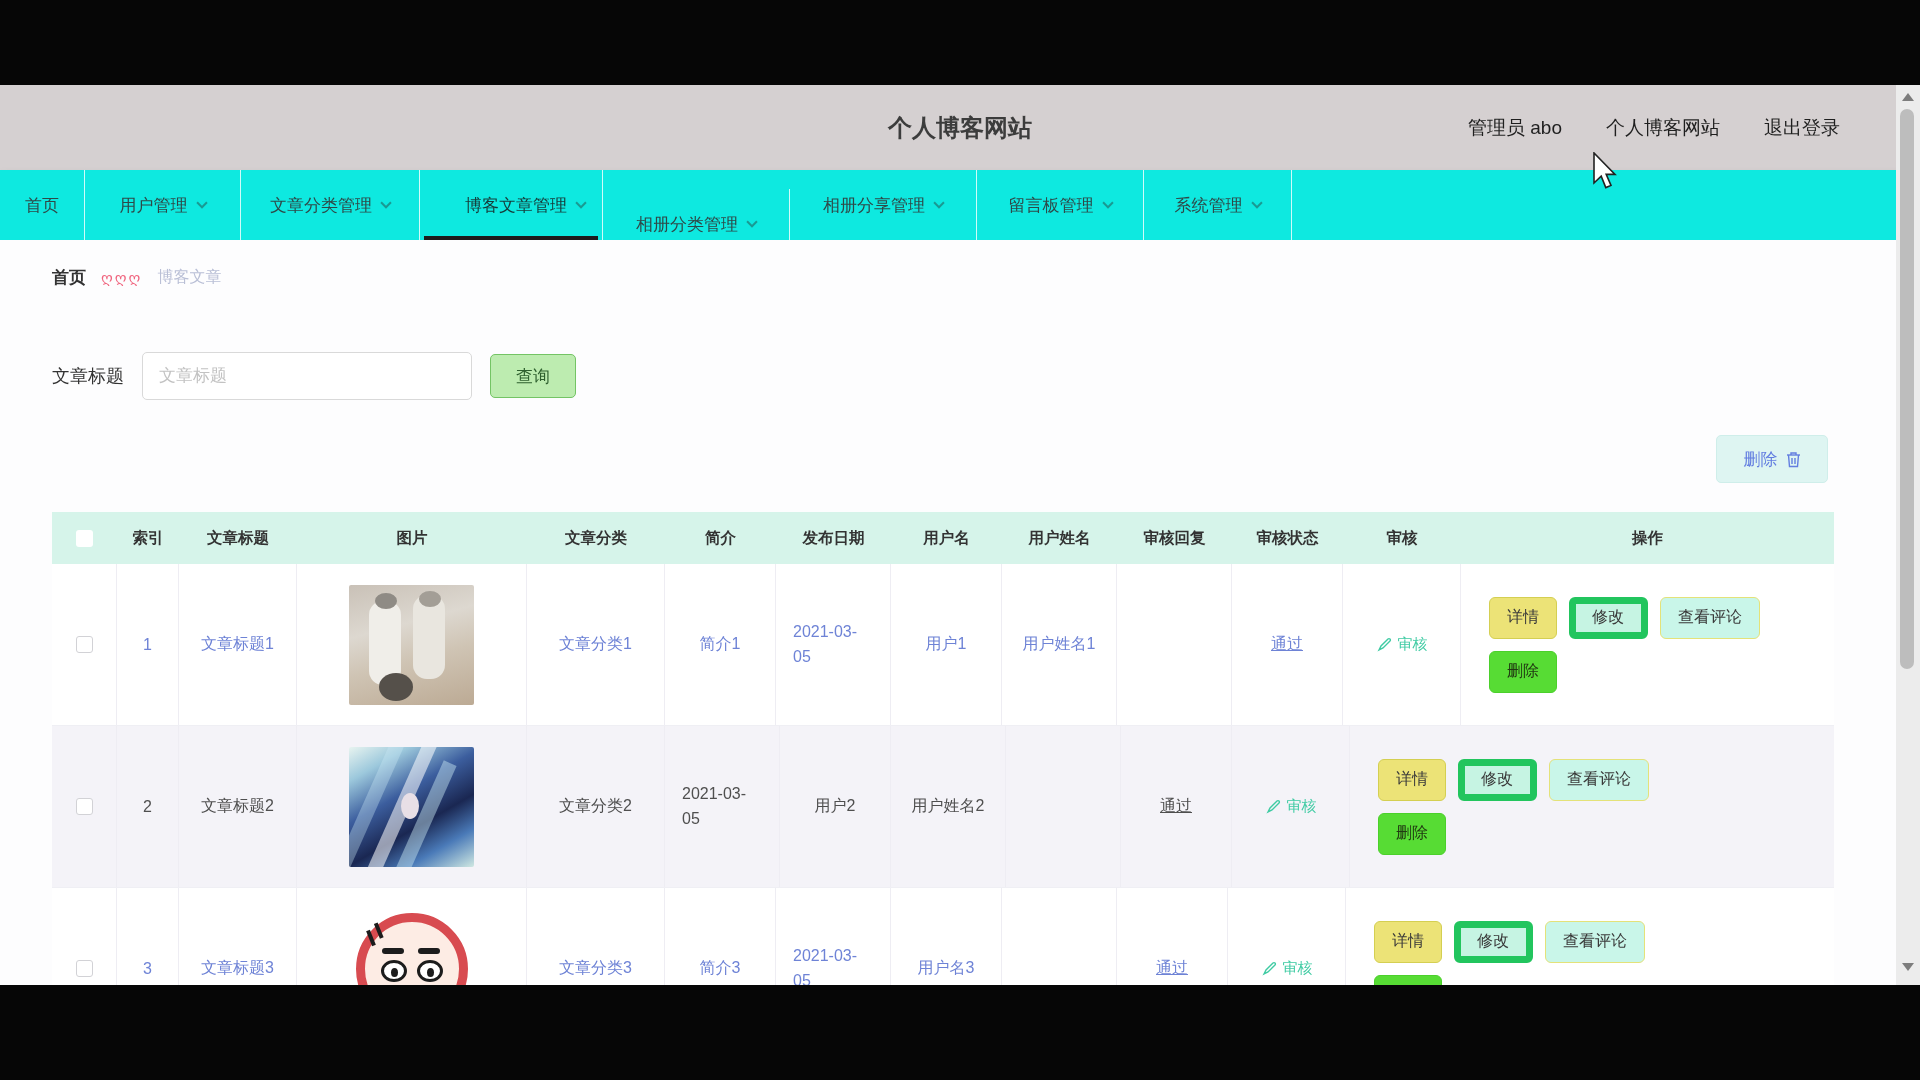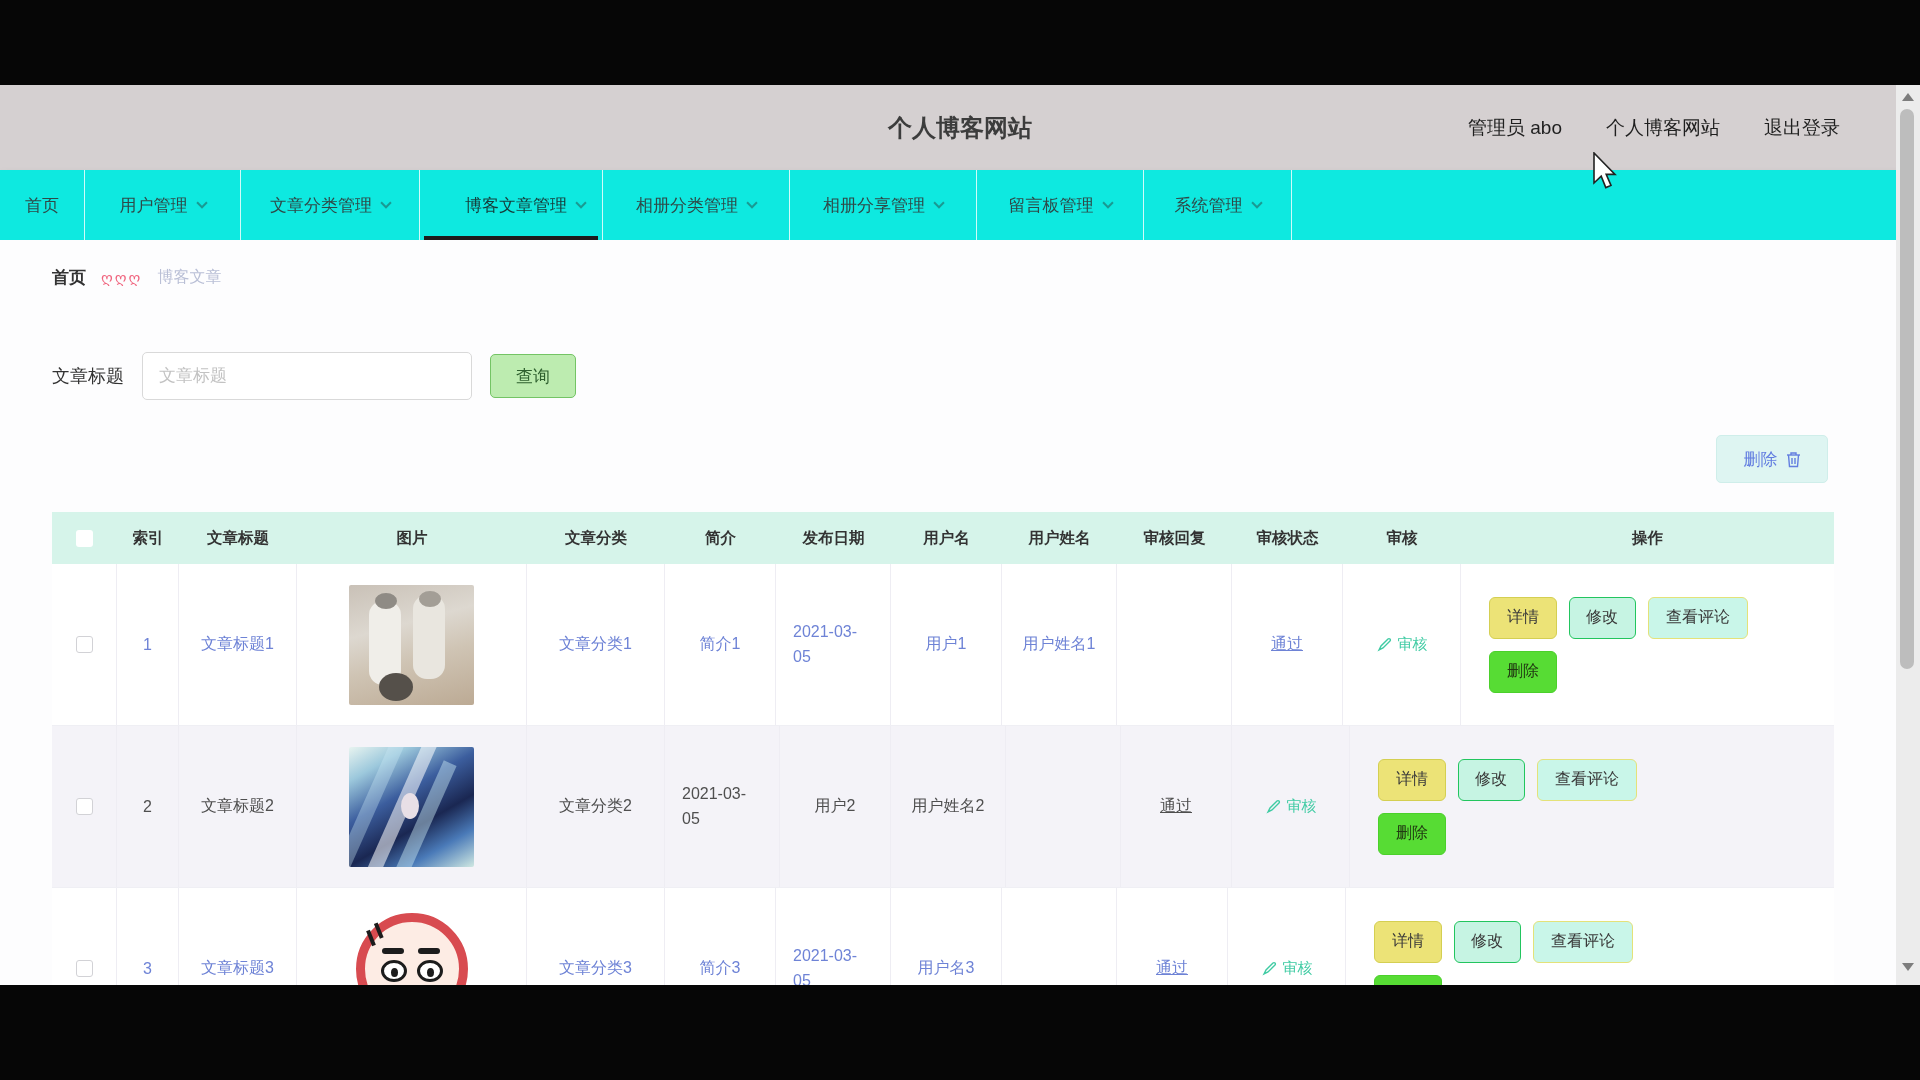--- a/index.html
+++ b/index.html
@@ -86,21 +86,21 @@
   .art3 .eye.l { left:16px; } .art3 .eye.r { left:52px; }
   .art3 .brow { position:absolute; top:26px; width:22px; height:6px; background:#1c1c1c; border-radius:3px; }
   .art3 .brow.l { left:17px; } .art3 .brow.r { left:53px; }
   .art3 .mark { position:absolute; left:4px; top:8px; width:4px; height:16px; background:#1c1c1c; transform:rotate(-22deg);
                 box-shadow:10px -4px 0 #1c1c1c; }
 
   
   .actions { display:flex; flex-wrap:wrap; gap:12px; width:345px; padding-left:14px; align-content:center; }
   .abtn { height:42px; border-radius:6px; font-size:16px; color:#3a3a3a; cursor:pointer; padding:0 17px; font-family:inherit; }
   .abtn.b0 { background:#ece377; border:1px solid #d4cf52; }
-  .abtn.b1 { background:#c6f4e3; border:1px solid #22c55e;padding-left:16px; }
+  .abtn.b1 { background:#c6f4e3; border:7px solid #22c55e;padding-left:16px; }
   .abtn.b2 { background:#c9f6e9; border:1px solid #e4e279; }
   .abtn.b3 { background:#57dc34; border:1px solid #4bd02b; color:#213a12; }
 
   
   .scrollbar { position:absolute; right:0; top:85px; width:24px; height:900px; background:#ececec; }
   .sb-thumb { position:absolute; left:4px; top:24px; width:14px; height:560px; background:#bdbdbd; border-radius:7px; cursor:pointer; }
   .sb-arrow { position:absolute; left:6px; width:0; height:0; border-left:6px solid transparent; border-right:6px solid transparent; cursor:pointer; }
   .sb-up   { top:8px;  border-bottom:8px solid #7d7d7d; }
   .sb-down { top:878px; border-top:8px solid #7d7d7d; }
 
@@ -132,21 +132,21 @@
       </div>
       <div class="nav-item" style="width: 179px;">
         <span class="nav-label">文章分类管理</span>
         <i class="chev"></i>
       </div>
       <div class="nav-item active" style="width: 183px;">
         <span class="nav-label">博客文章管理</span>
         <i class="chev"></i>
         <div class="nav-underline"></div>
       </div>
-      <div class="nav-item" style="width: 187px;">
+      <div class="nav-item" style="width: 187px; margin-top: 19px;">
         <span class="nav-label">相册分类管理</span>
         <i class="chev"></i>
       </div>
       <div class="nav-item" style="width: 187px;">
         <span class="nav-label">相册分享管理</span>
         <i class="chev"></i>
       </div>
       <div class="nav-item" style="width: 167px;">
         <span class="nav-label">留言板管理</span>
         <i class="chev"></i>

